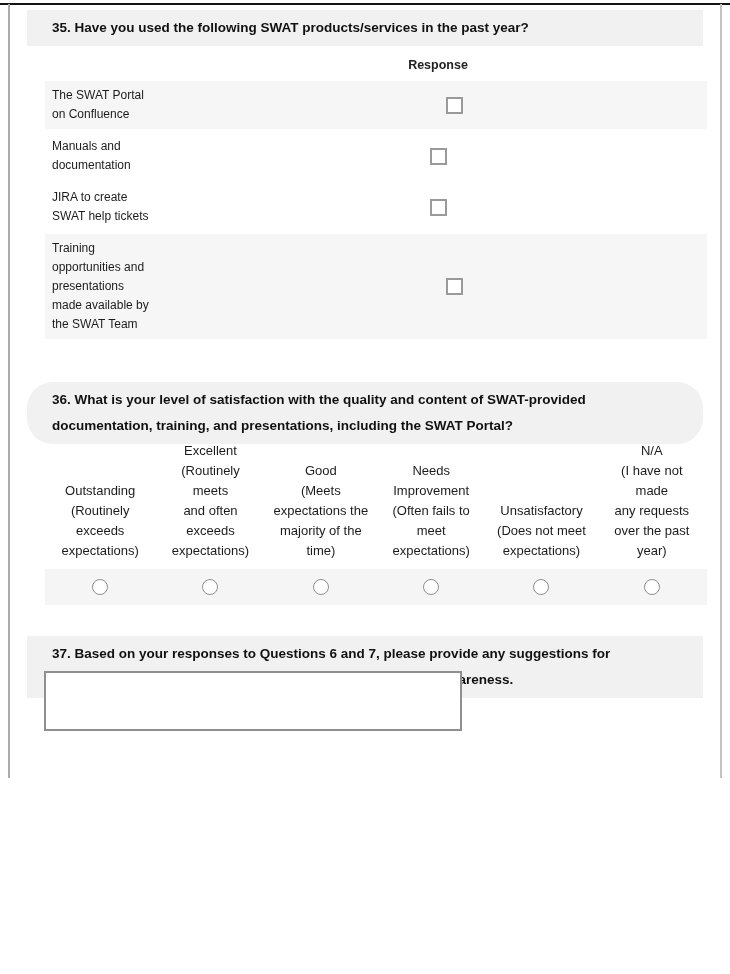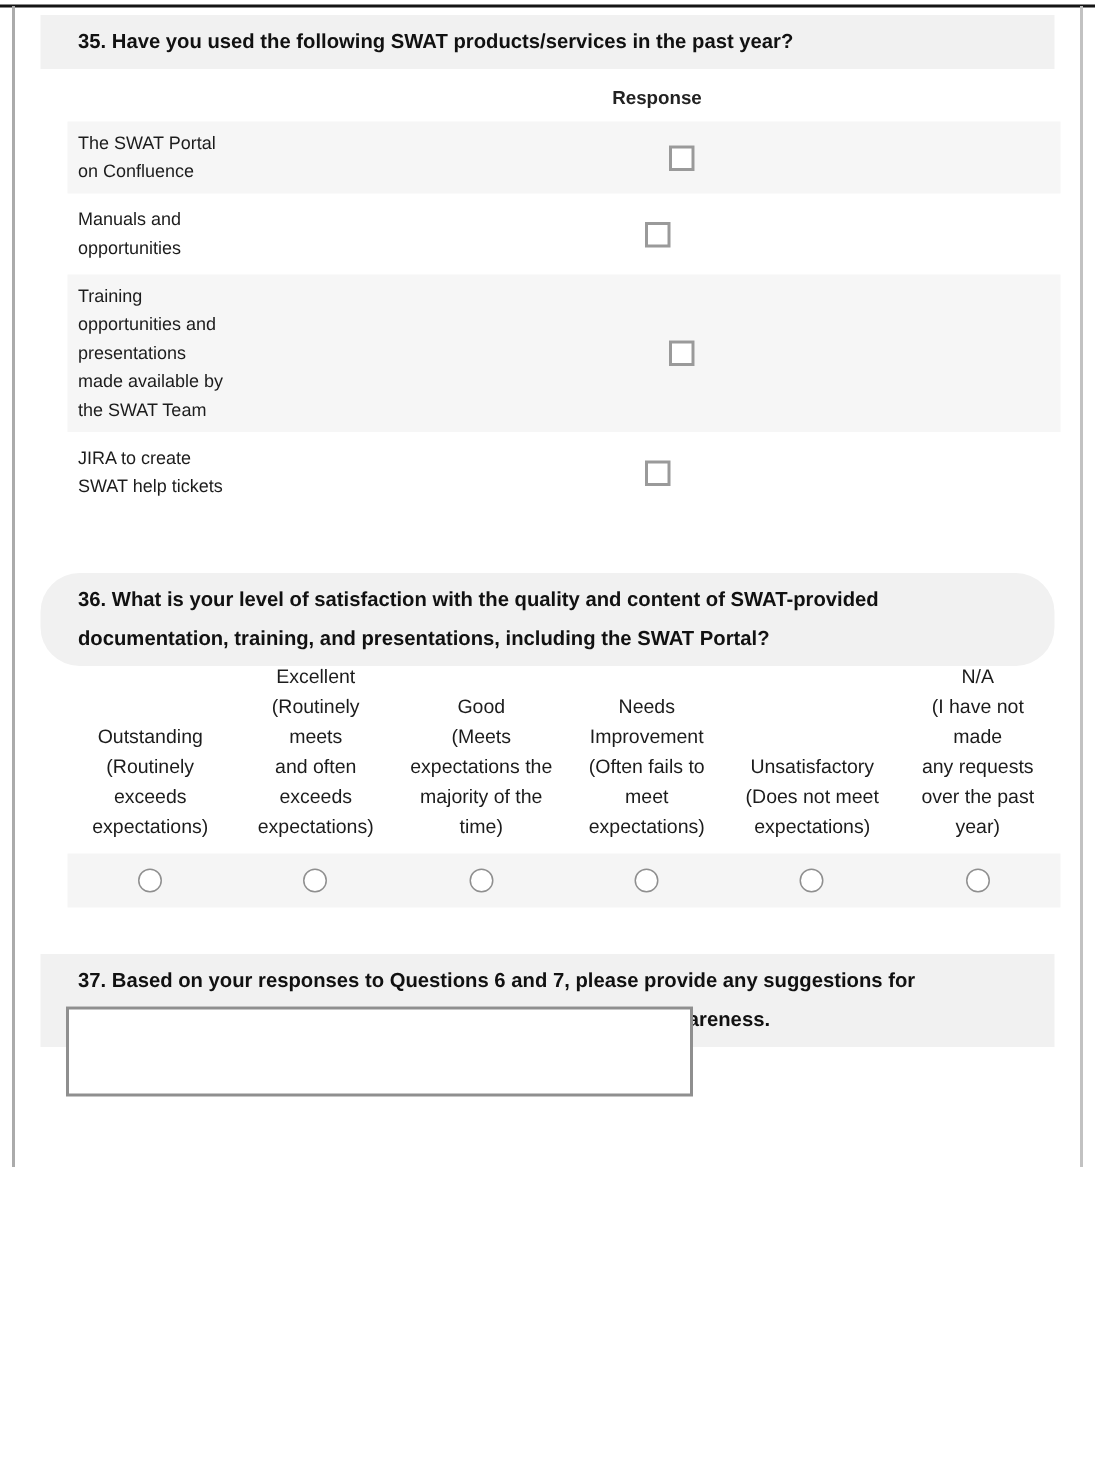--- a/index.html
+++ b/index.html
@@ -150,40 +150,40 @@
     <div class="row35 stripe">
       <div class="row-label">The SWAT Portal
 on Confluence</div>
       <div class="cell-resp">
         <span class="checkbox"></span>
       </div>
     </div>
 
     <div class="row35">
       <div class="row-label">Manuals and
-opportunities</div>
+documentation</div>
+      <div class="cell-resp">
+        <span class="checkbox"></span>
+      </div>
+    </div>
+
+    <div class="row35">
+      <div class="row-label">JIRA to create
+SWAT help tickets</div>
       <div class="cell-resp">
         <span class="checkbox"></span>
       </div>
     </div>
 
     <div class="row35 stripe">
       <div class="row-label">Training
 opportunities and
 presentations
 made available by
 the SWAT Team</div>
-      <div class="cell-resp">
-        <span class="checkbox"></span>
-      </div>
-    </div>
-
-    <div class="row35">
-      <div class="row-label">JIRA to create
-SWAT help tickets</div>
       <div class="cell-resp">
         <span class="checkbox"></span>
       </div>
     </div>
   </div>
 
   <div class="q-header" id="q36-header">36. What is your level of satisfaction with the quality and content of SWAT-provided
 documentation, training, and presentations, including the SWAT Portal?</div>
 
   <div class="table36">

